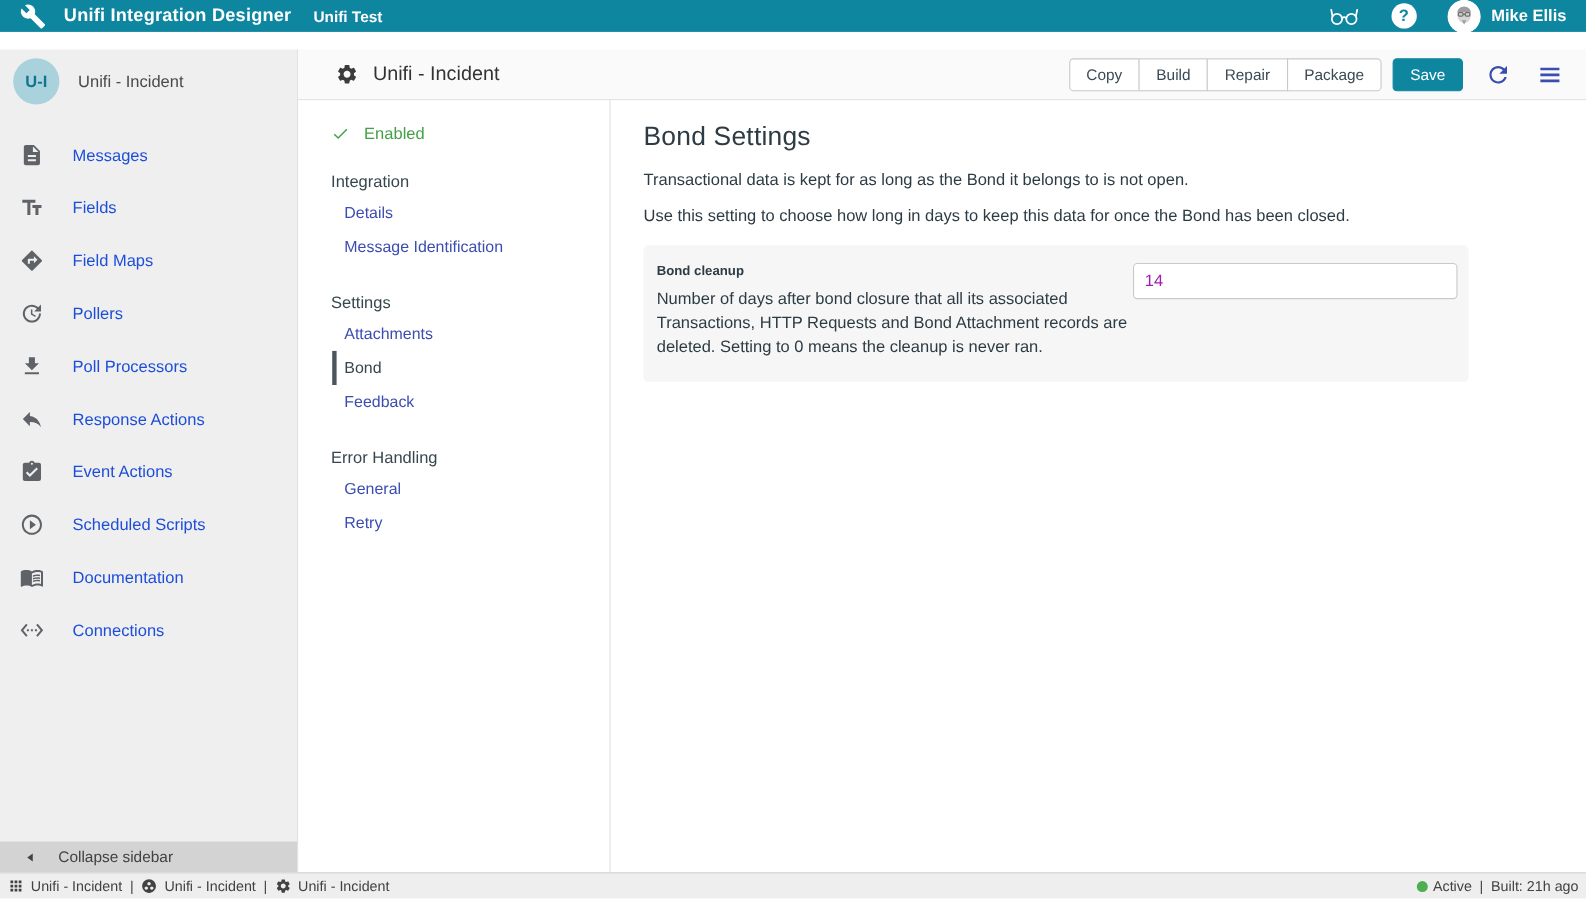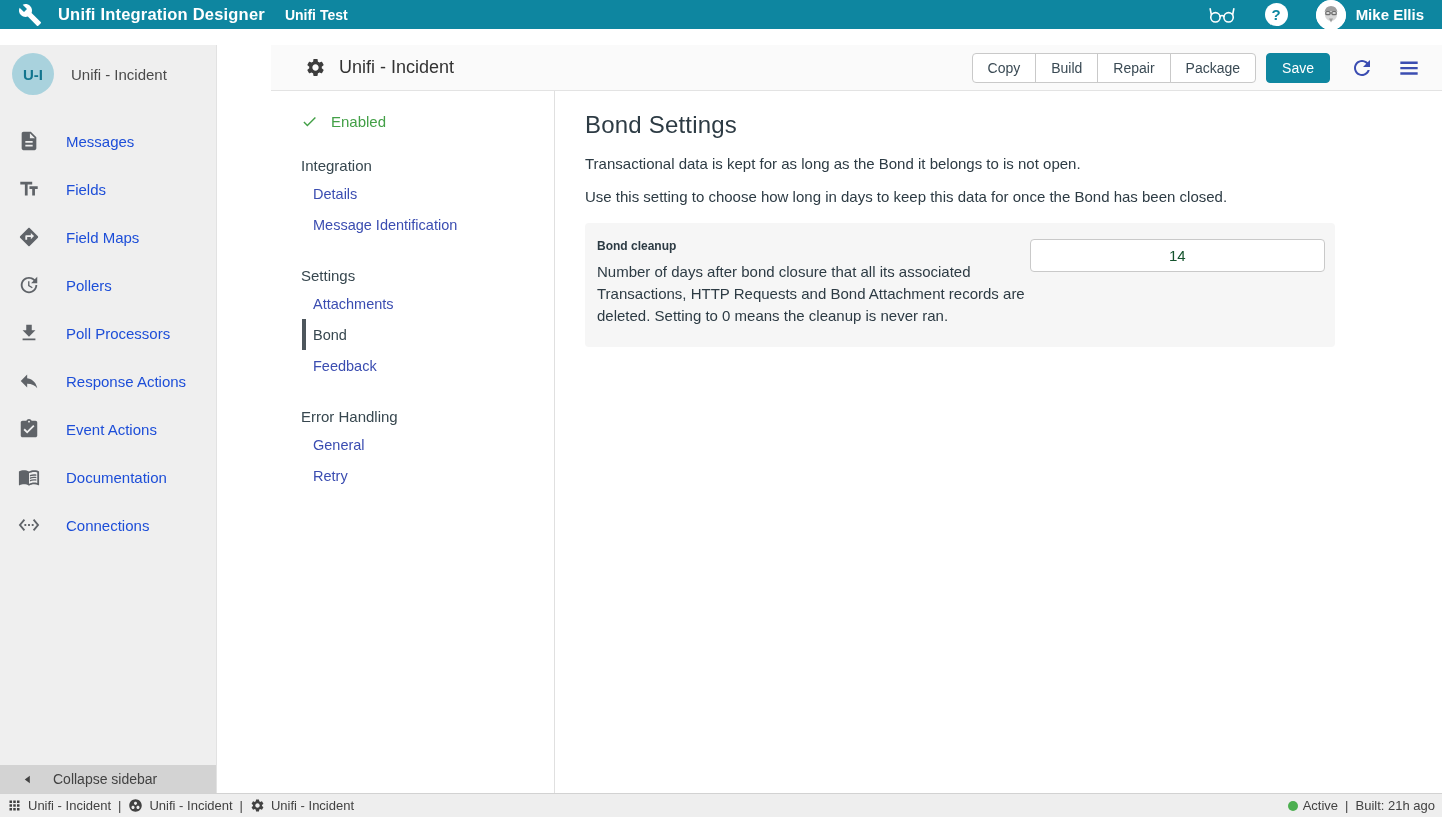--- a/index.html
+++ b/index.html
@@ -17,21 +17,21 @@
   .tb-icon-btn { background:none; border:none; cursor:pointer; display:flex; align-items:center; }
   .glasses { width:30px; height:24px; margin-right:28px; }
   .help-circle { width:23px; height:23px; border-radius:50%; background:#fff; color:#0e86a0;
                  font-size:15px; font-weight:bold; display:flex; align-items:center; justify-content:center;
                  margin-right:28px; }
   .userchip { display:flex; align-items:center; gap:10px; background:none; border:none; cursor:pointer; color:#fff; }
   .avatar { width:30px; height:30px; border-radius:50%; background:#fff; overflow:hidden; flex:0 0 auto; }
   .username { font-size:15px; font-weight:600; }
 
   
-  .sidebar { position:absolute; top:45px; left:0; width:217px; bottom:24px; background:#efefef;
+  .sidebar { position:absolute; top:45px; left:0; width:271px; bottom:24px; background:#efefef;
              display:flex; flex-direction:column; border-right:1px solid #e2e2e2; }
   .sb-header { display:flex; align-items:center; padding:8px 12px 10px 12px; }
   .sb-avatar { width:42px; height:42px; border-radius:50%; background:#a9d2dd; color:#12758e;
                font-weight:bold; font-size:15px; display:flex; align-items:center; justify-content:center; }
   .sb-appname { font-size:15px; color:#4a4a4a; margin-left:17px; }
   .sb-menu { list-style:none; margin-top:12px; }
   .sb-item { display:flex; align-items:center; height:48px; padding-left:18px; cursor:pointer; }
   .sb-item svg { width:22px; height:22px; fill:#5f6368; flex:0 0 auto; }
   .sb-item .lbl { font-size:15px; color:#1d4ed8; margin-left:26px; }
   .collapse-bar { margin-top:auto; height:28px; background:#d3d3d3; display:flex; align-items:center;
@@ -75,21 +75,21 @@
   
   .main { flex:1; padding:20px 30px; overflow:auto; }
   .main h1 { font-size:24px; font-weight:500; color:#2d3b44; letter-spacing:.2px; }
   .main p { font-size:15px; color:#2d3b44; margin-top:16px; }
   .form-box { background:#f6f6f6; border-radius:4px; margin-top:18px; max-width:750px;
               padding:16px 10px 20px 12px; display:flex; justify-content:space-between; }
   .form-left { width:440px; }
   .form-label { font-size:12px; font-weight:bold; color:#2d3b44; }
   .form-desc { font-size:15px; color:#2d3b44; line-height:22px; margin-top:8px; }
   .form-input { width:300px; height:33px; border:1px solid #c9c9c9; border-radius:4px; background:#fff;
-                text-align:center; padding:0 10px; font-size:15px; color:#14532d; font-family:inherit; }
+                text-align:left; padding:0 10px; font-size:15px; color:#a21caf; font-family:inherit; }
 
   
   .statusbar { position:absolute; left:0; right:0; bottom:0; height:24px; background:#eeeeee;
                border-top:1px solid #d2d2d2; display:flex; align-items:center; padding:0 7px;
                font-size:13px; color:#424242; }
   .st-item { display:flex; align-items:center; gap:6px; background:none; border:none; cursor:pointer;
              font-size:13px; color:#424242; font-family:inherit; }
   .st-item svg { width:15px; height:15px; fill:#424242; }
   .st-sep { margin:0 7px; color:#424242; }
   .st-right { margin-left:auto; display:flex; align-items:center; }
@@ -183,20 +183,26 @@
         <span class="lbl">Response Actions</span>
       </li>
       <li class="sb-item">
         <svg viewBox="0 0 24 24">
             <path d="M19 3h-4.18C14.4 1.84 13.3 1 12 1c-1.3 0-2.4.84-2.82 2H5c-1.1 0-2 .9-2 2v14c0 1.1.9 2 2 2h14c1.1 0 2-.9 2-2V5c0-1.1-.9-2-2-2zm-7 0c.55 0 1 .45 1 1s-.45 1-1 1-1-.45-1-1 .45-1 1-1zm-2 14l-4-4 1.41-1.41L10 14.17l6.59-6.59L18 9l-8 8z"></path>
           </svg>
         <span class="lbl">Event Actions</span>
       </li>
       <li class="sb-item">
         <svg viewBox="0 0 24 24">
+            <path d="M10 16.5l6-4.5-6-4.5v9zM12 2C6.48 2 2 6.48 2 12s4.48 10 10 10 10-4.48 10-10S17.52 2 12 2zm0 18c-4.41 0-8-3.59-8-8s3.59-8 8-8 8 3.59 8 8-3.59 8-8 8z"></path>
+          </svg>
+        <span class="lbl">Scheduled Scripts</span>
+      </li>
+      <li class="sb-item">
+        <svg viewBox="0 0 24 24">
             <path d="M21 5c-1.11-.35-2.33-.5-3.5-.5-1.95 0-4.05.4-5.5 1.5-1.45-1.1-3.55-1.5-5.5-1.5S2.45 4.9 1 6v14.65c0 .25.25.5.5.5.1 0 .15-.05.25-.05C3.1 20.45 5.05 20 6.5 20c1.95 0 4.05.4 5.5 1.5 1.35-.85 3.8-1.5 5.5-1.5 1.65 0 3.35.3 4.75 1.05.1.05.15.05.25.05.25 0 .5-.25.5-.5V6c-.6-.45-1.25-.75-2-1zm0 13.5c-1.1-.35-2.3-.5-3.5-.5-1.7 0-4.15.65-5.5 1.5V8c1.35-.85 3.8-1.5 5.5-1.5 1.2 0 2.4.15 3.5.5v11.5z"></path>
             <path d="M17.5 10.5c.88 0 1.73.09 2.5.26V9.24c-.79-.15-1.64-.24-2.5-.24-1.7 0-3.24.29-4.5.83v1.66c1.13-.64 2.7-.99 4.5-.99zM13 12.49v1.66c1.13-.64 2.7-.99 4.5-.99.88 0 1.73.09 2.5.26V11.9c-.79-.15-1.64-.24-2.5-.24-1.7 0-3.24.3-4.5.83zm4.5 1.84c-1.7 0-3.24.29-4.5.83v1.66c1.13-.64 2.7-.99 4.5-.99.88 0 1.73.09 2.5.26v-1.52c-.79-.16-1.64-.24-2.5-.24z"></path>
           </svg>
         <span class="lbl">Documentation</span>
       </li>
       <li class="sb-item">
         <svg viewBox="0 0 24 24">
             <path d="M7.77 6.76L6.23 5.48.82 12l5.41 6.52 1.54-1.28L3.42 12l4.35-5.24zM7 13h2v-2H7v2zm10-2h-2v2h2v-2zm-6 2h2v-2h-2v2zm6.77-7.52l-1.54 1.28L20.58 12l-4.35 5.24 1.54 1.28L23.18 12l-5.41-6.52z"></path>
           </svg>
         <span class="lbl">Connections</span>

